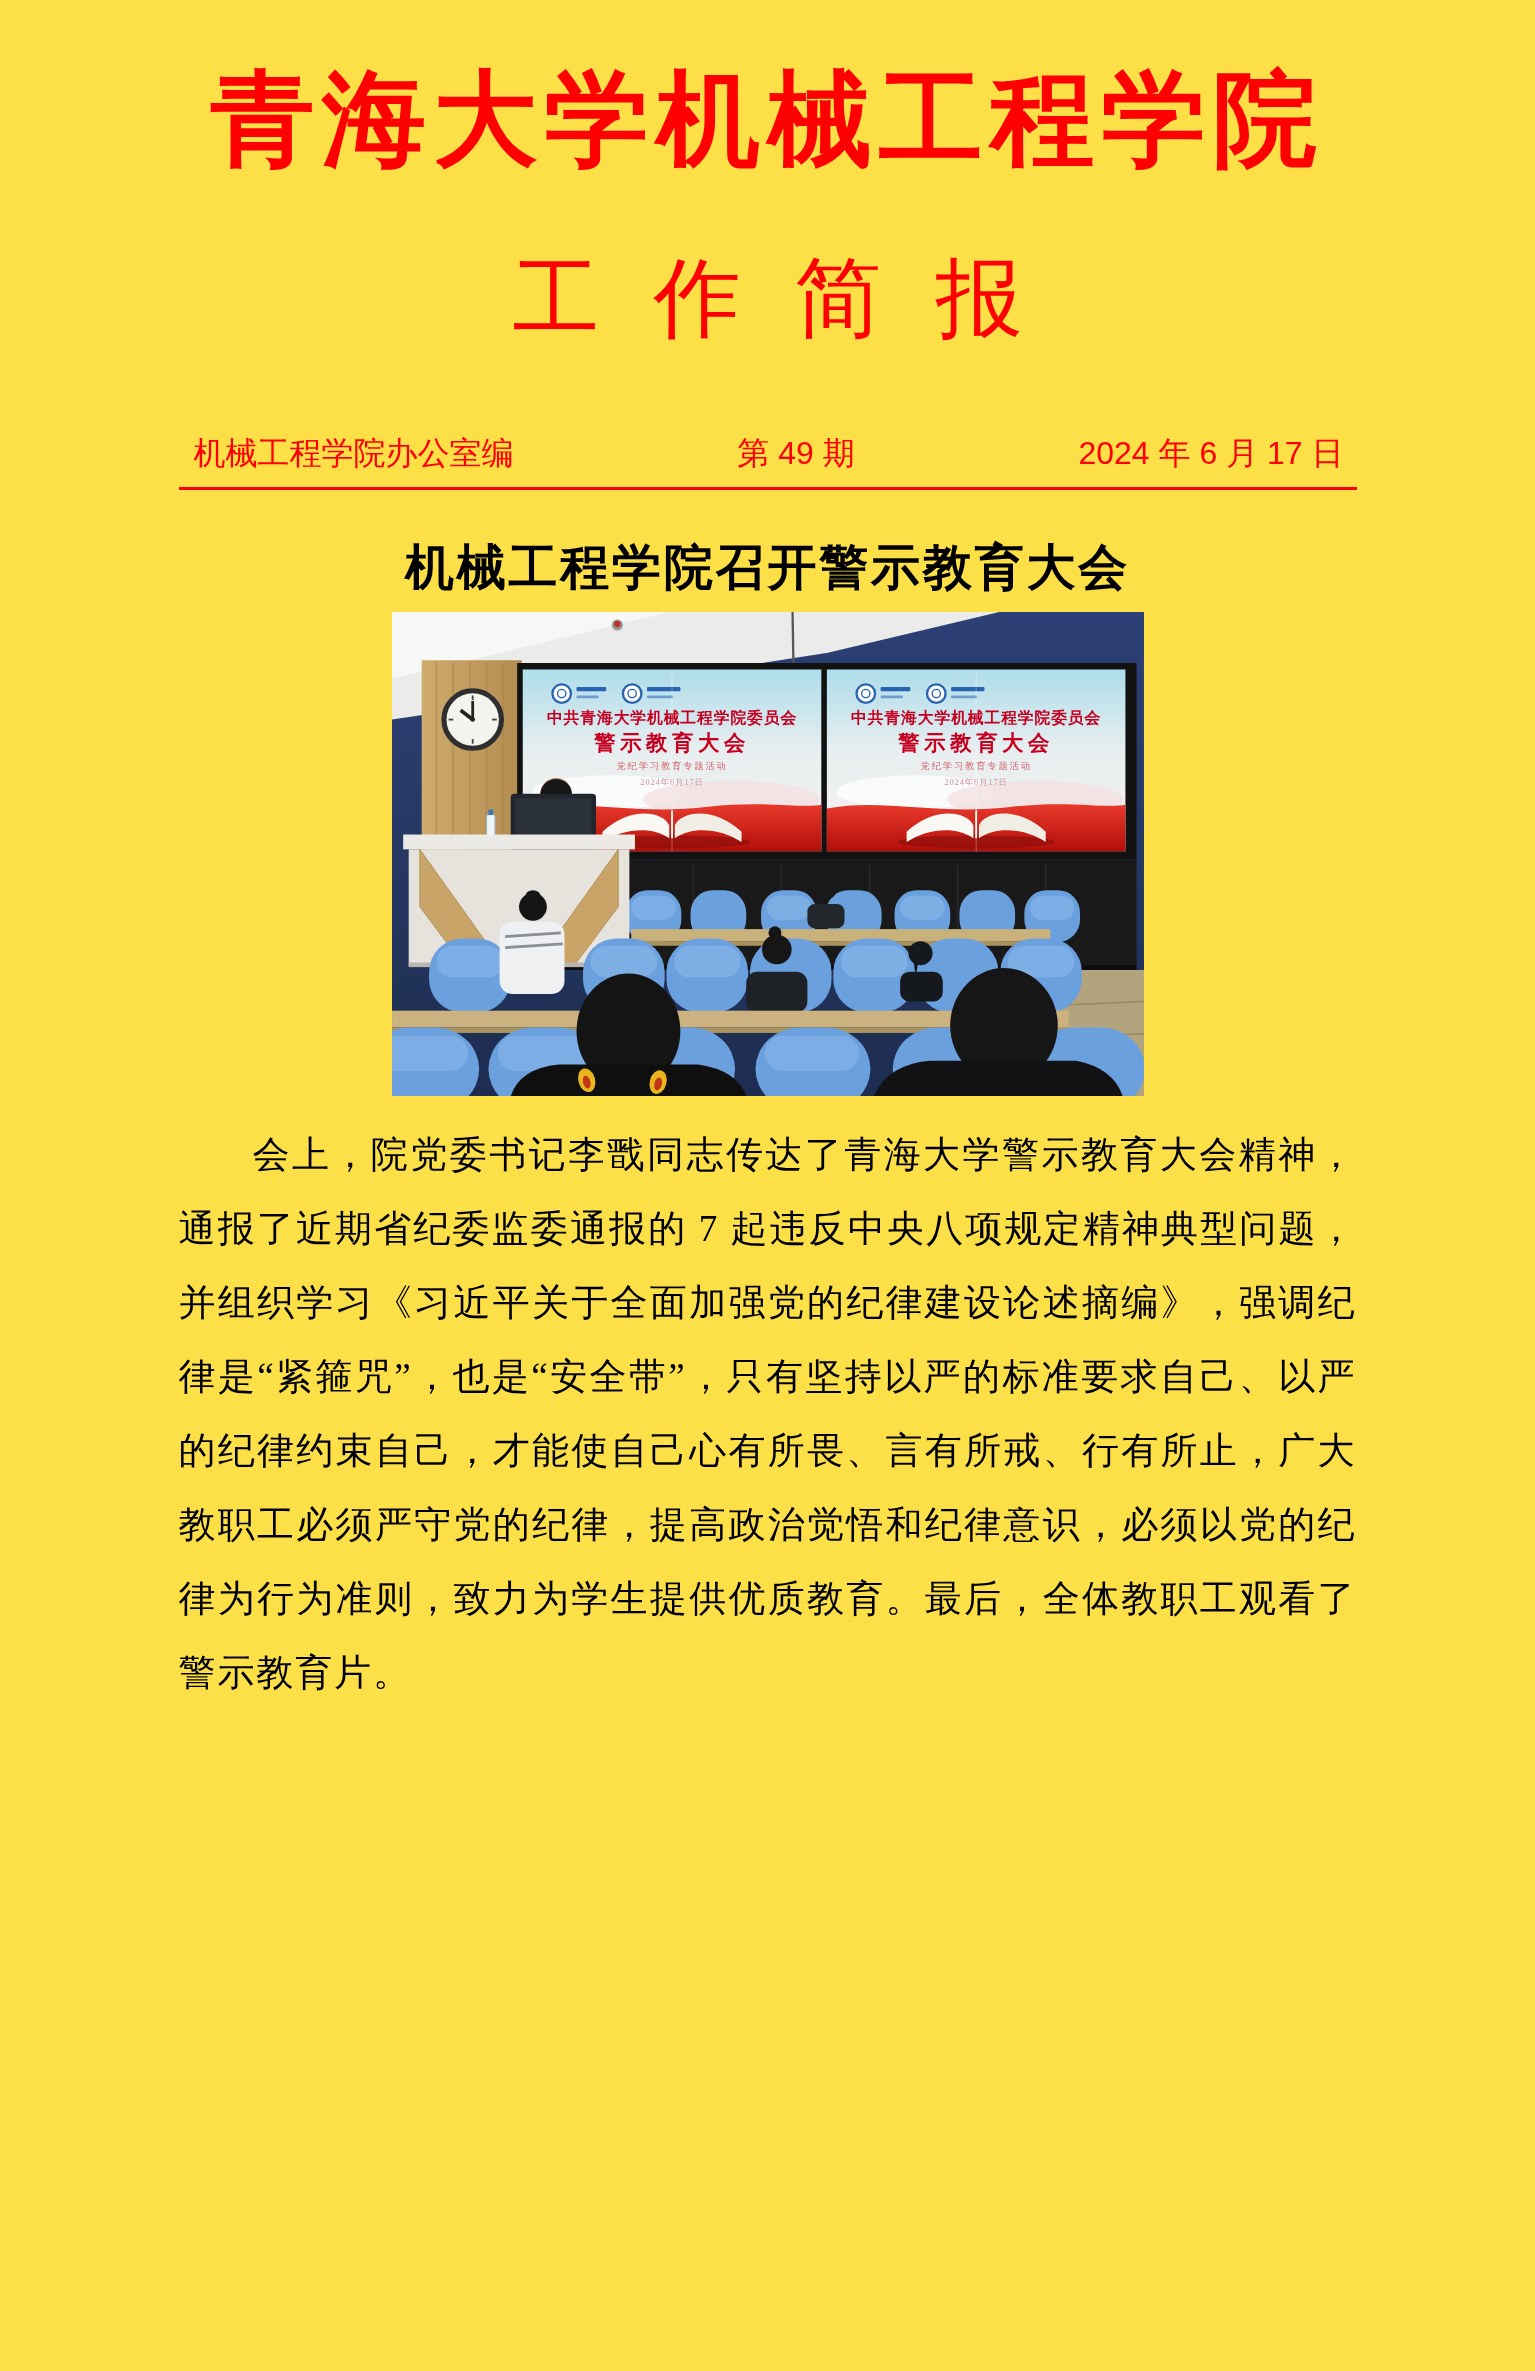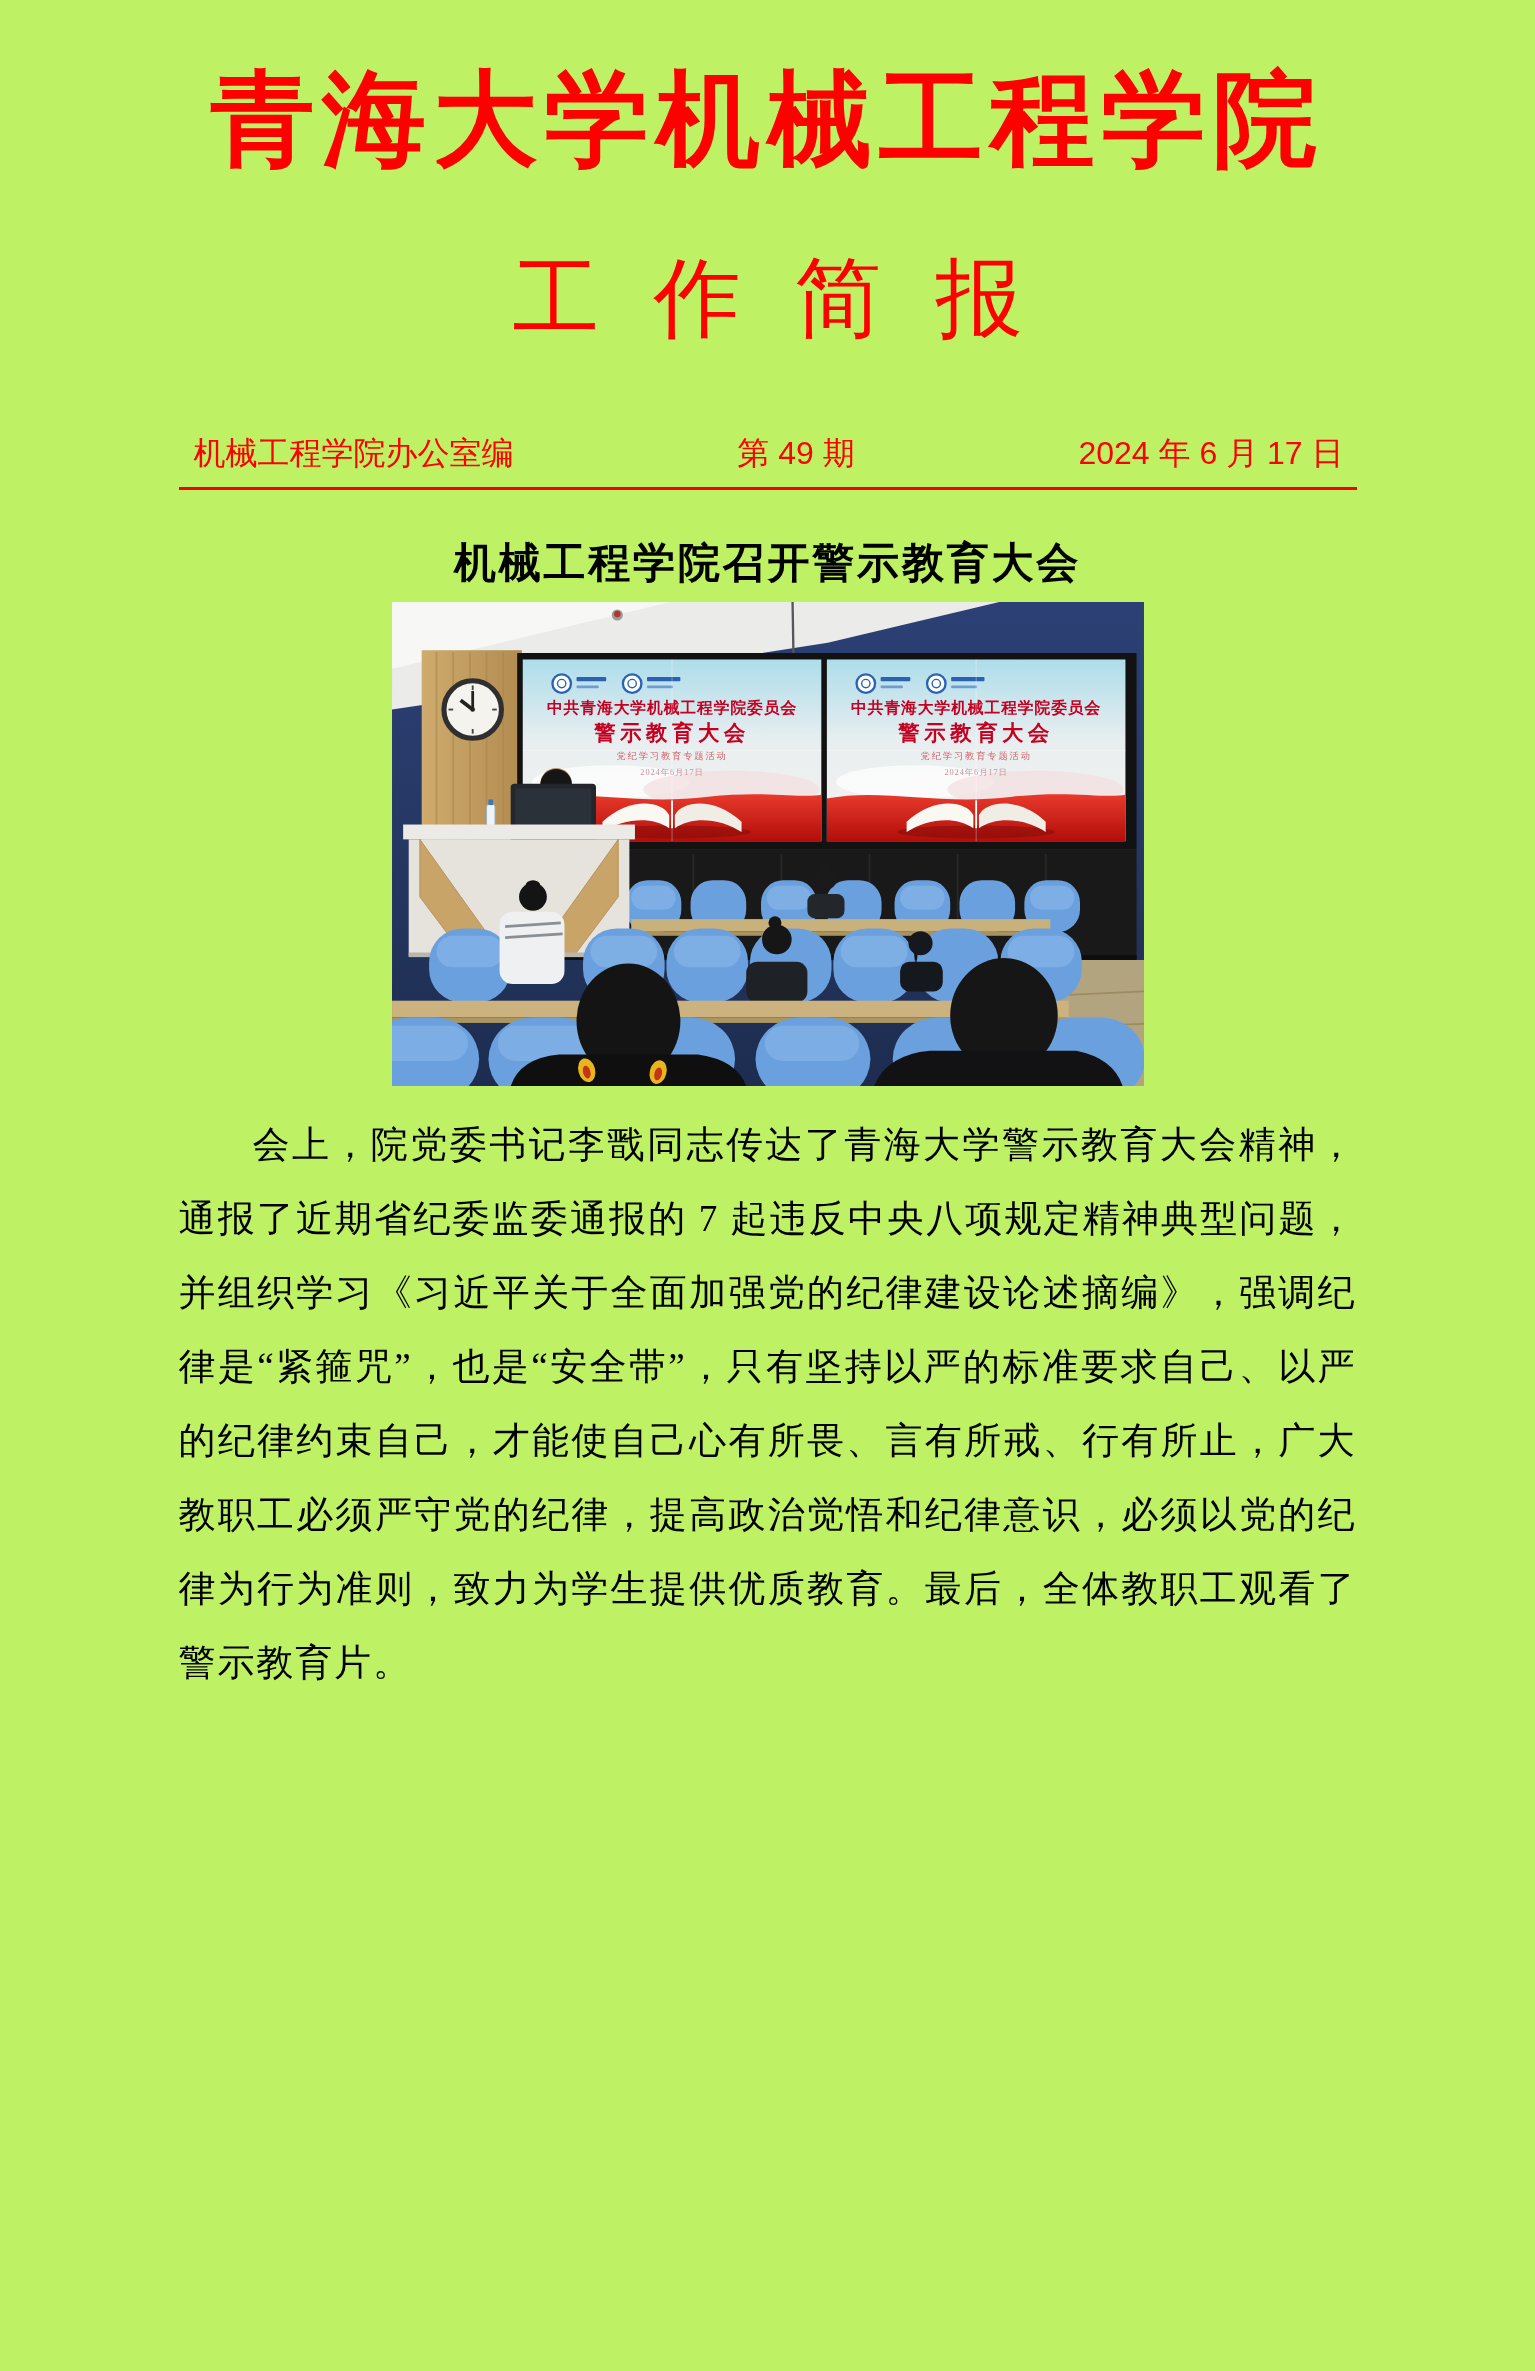--- a/index.html
+++ b/index.html
@@ -1,19 +1,19 @@
 <!DOCTYPE html>
 <html lang="zh" style="font-size:15px"><head>
 <meta charset="utf-8">
 <style>
   html,body{margin:0;padding:0;background:#ffffff;}
   .page{
     position:relative;
     width:1535px;height:2372px;
-    background:#bef264;
+    background:#fde047;
     overflow:hidden;
     font-family:"Liberation Serif","DejaVu Serif",serif;
     color:#000;
   }
   .title-main{
     margin:52px 0 0 0;
     text-align:center;
     color:#fe0000;
     font-size:104px;
     font-weight:bold;
@@ -40,21 +40,21 @@
     align-items:center;
     color:#fe0000;
     font-size:32px;
     font-family:"Liberation Sans","DejaVu Sans",sans-serif;
     border-bottom:3.7px solid #fa0000;
     padding:0 13px 11px 15px;
   }
   .headline{
     margin:45px 0 0 0;
     text-align:center;
-    font-size:42px;
+    font-size:49px;
     font-weight:bold;
     letter-spacing:2.8px;
     color:#000;
     font-family:"Liberation Sans","DejaVu Sans",sans-serif;
   }
   .body-text p{
     margin:0;
     font-size:37px;
     line-height:74px;
     text-align:justify;

